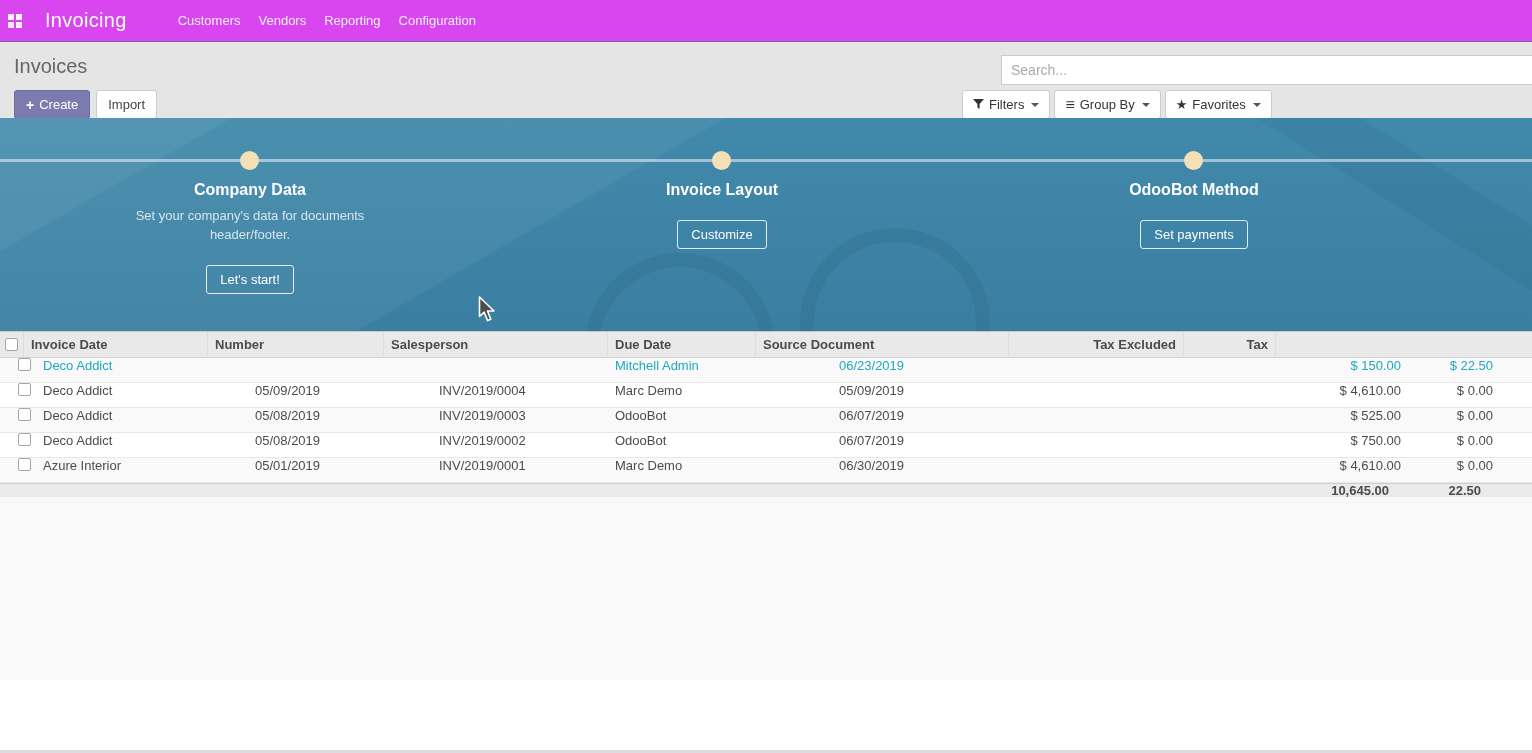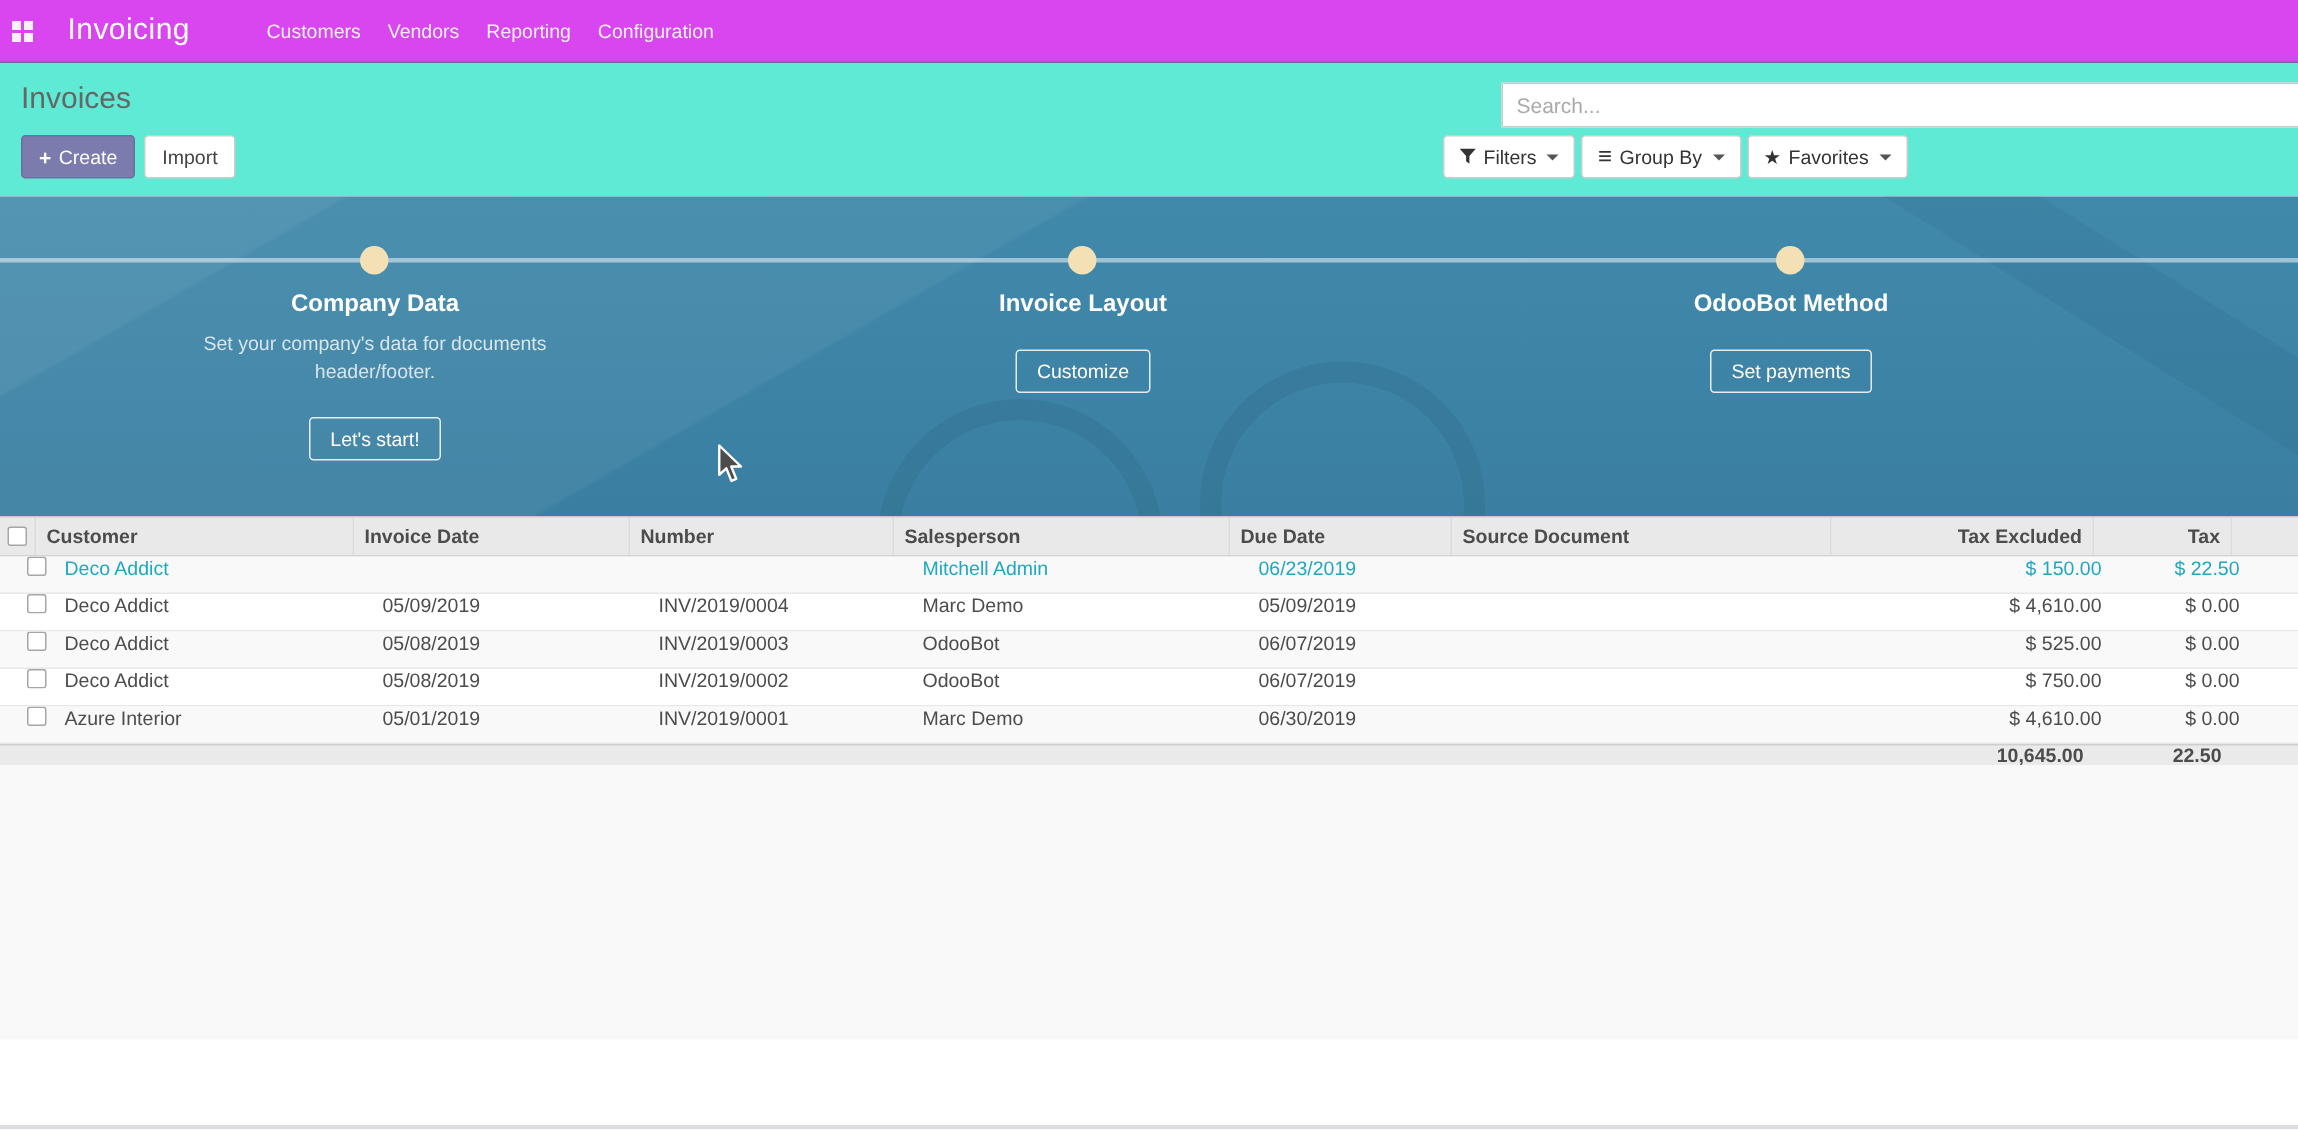--- a/index.html
+++ b/index.html
@@ -11,21 +11,21 @@
   .navbar { display:flex; align-items:center; height:42px; background:#d946ef; color:#fff;
             padding-left:8px; border-bottom:1px solid #6c6b9c; }
   .apps-icon { width:14px; height:14px; display:grid; grid-template-columns:6px 6px;
                grid-template-rows:6px 6px; gap:2px; cursor:pointer; }
   .apps-icon span { background:#fff; opacity:.92; }
   .app-title { font-size:20px; margin-left:23px; font-weight:400; letter-spacing:.3px; }
   .nav-menus { display:flex; margin-left:42px; height:100%; }
   .nav-item { font-size:13px; padding:0 9px; color:#f1f1fa; line-height:41px; cursor:pointer; }
 
   
-  .control { position:relative; height:89px; background:#5eead4; }
+  .control { position:relative; height:76px; background:#e5e5e5; }
   .page-title { position:absolute; left:14px; top:13px; font-size:20px; font-weight:400; color:#666; }
   .cp-buttons { position:absolute; left:14px; top:48px; display:flex; }
   .btn { font-size:13px; height:29px; display:inline-flex; align-items:center; border-radius:3px; cursor:pointer; }
   .btn-primary { background:#7c7bad; border:1px solid #6f6ea0; color:#fff; padding:0 11px; }
   .btn-default { background:#fff; border:1px solid #ccc; color:#444; padding:0 11px; margin-left:6px; }
   .plus-glyph { font-weight:bold; margin-right:5px; font-size:14px; }
 
   .search-wrap { position:absolute; left:962px; top:13px; right:-1px;padding-left:39px; }
   .search-input { width:100%; height:30px; border:1px solid #ccc; font-size:14px; padding:0 9px;
                   color:#333; font-family:inherit; outline:none; }
@@ -175,21 +175,20 @@
   <svg class="cursor" width="20" height="28" viewBox="0 0 20 28">
     <polygon points="1.5,1 1.5,20.5 6.2,16.2 9.6,24.6 12.8,23.2 9.5,15 16,15" fill="#4c4c4c" stroke="#fff" stroke-width="1.6" stroke-linejoin="round"></polygon>
   </svg>
 
   <div class="list">
 
     <div class="t-header">
       <div class="col c-cb">
           <span class="checkbox"></span>
         </div>
-      <div class="col c-customer">Customer</div>
       <div class="col c-idate">Invoice Date</div>
       <div class="col c-number">Number</div>
       <div class="col c-sales">Salesperson</div>
       <div class="col c-ddate">Due Date</div>
       <div class="col c-source">Source Document</div>
       <div class="col c-taxex">Tax Excluded</div>
       <div class="col c-tax">Tax</div>
       <div class="col c-end"></div>
     </div>
 

